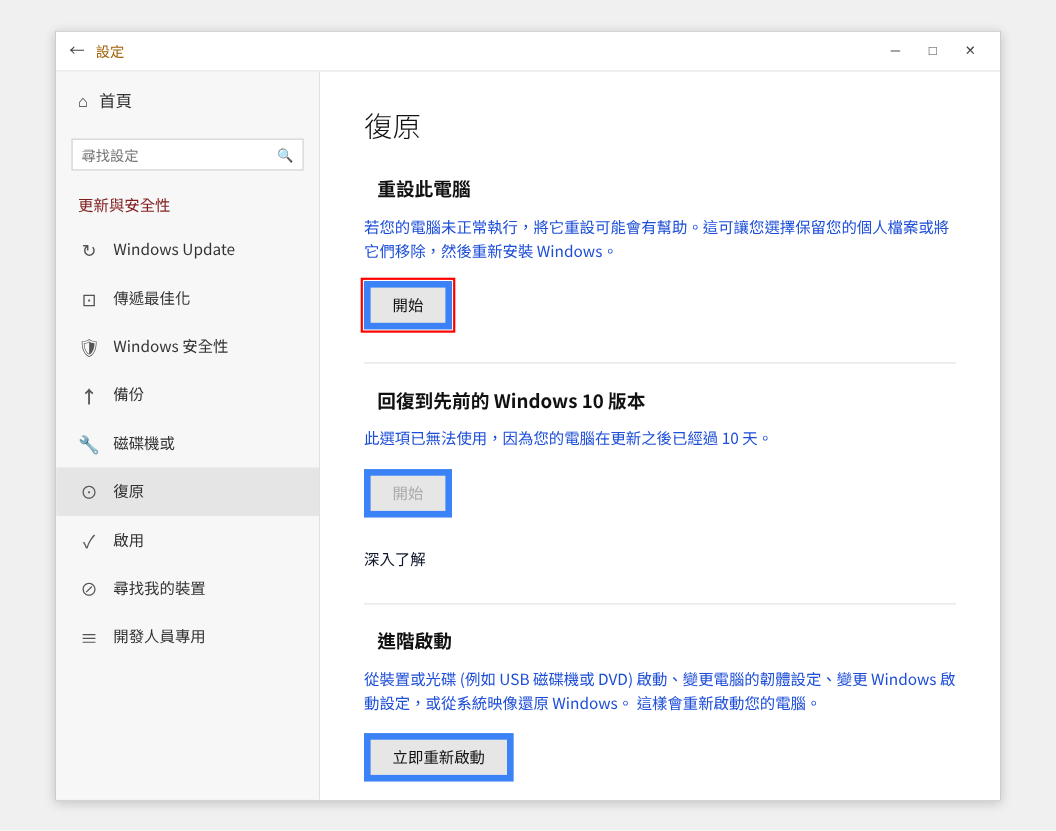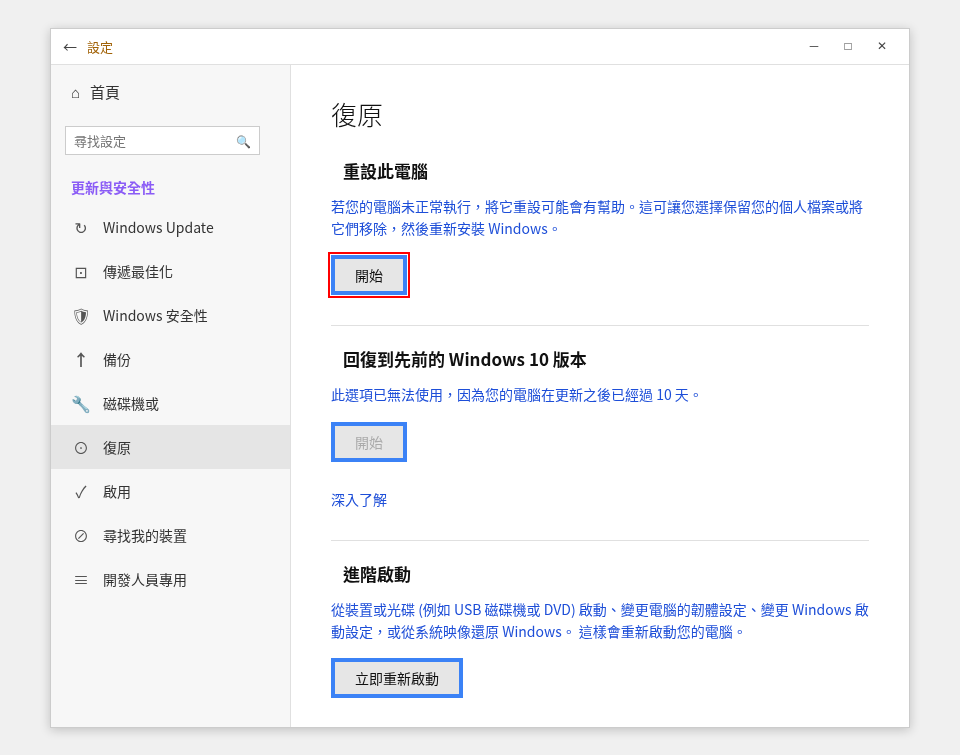--- a/index.html
+++ b/index.html
@@ -78,21 +78,21 @@
     .sidebar-home {
       display: flex;
       align-items: center;
       gap: 10px;
       padding: 16px 20px;
       font-size: 15px;
       cursor: pointer;
       color: #333;
     }
     .search-box {
-      margin: 8px 30px 14px 14px;
+      margin: 8px 14px 14px 14px;
       display: flex;
       align-items: center;
       border: 1px solid #ccc;
       background: #fff;
       padding: 4px 8px;
     }
     .search-input {
       border: none;
       outline: none;
       font-size: 13px;
@@ -101,22 +101,22 @@
       font-family: inherit;
       color: #555;
     }
     .search-icon {
       font-size: 12px;
       color: #555;
     }
     .sidebar-section-title {
       padding: 8px 20px;
       font-size: 14px;
-      font-weight: bold;
-      color: #8b5cf6;
+      font-weight: normal;
+      color: #7f1d1d;
     }
     .sidebar-item {
       display: flex;
       align-items: center;
       gap: 12px;
       padding: 10px 20px;
       font-size: 14px;
       color: #333;
       cursor: pointer;
     }
@@ -153,41 +153,41 @@
     }
     .section-desc {
       font-size: 14px;
       color: #1d4ed8;
       line-height: 1.6;
       margin-bottom: 16px;
     }
     .btn-start {
       padding: 6px 20px;
       background: #e6e6e6;
-      border: 4px solid #3b82f6;
+      border: 6px solid #3b82f6;
       font-size: 14px;
       font-family: inherit;
       cursor: pointer;
       color: #111;
     }
     .btn-start.highlighted {
       outline: 2px solid red;
       outline-offset: 1px;
     }
     .btn-start.disabled {
       color: #aaa;
       cursor: default;
     }
     .divider {
       border: none;
       border-top: 1px solid #e0e0e0;
       margin: 20px 0;
     }
     .link-blue {
-      color: #1d4ed8;
+      color: #0f172a;
       font-size: 14px;
       cursor: pointer;
       text-decoration: none;
     }
   </style>
 </head>
 <body>
 
 <div class="window">
 

